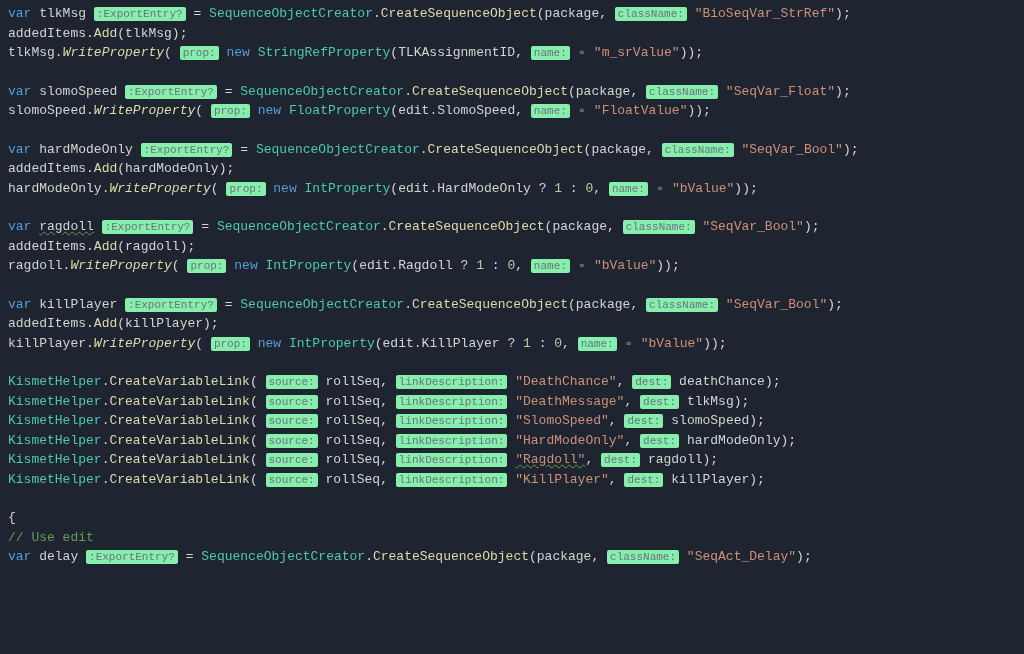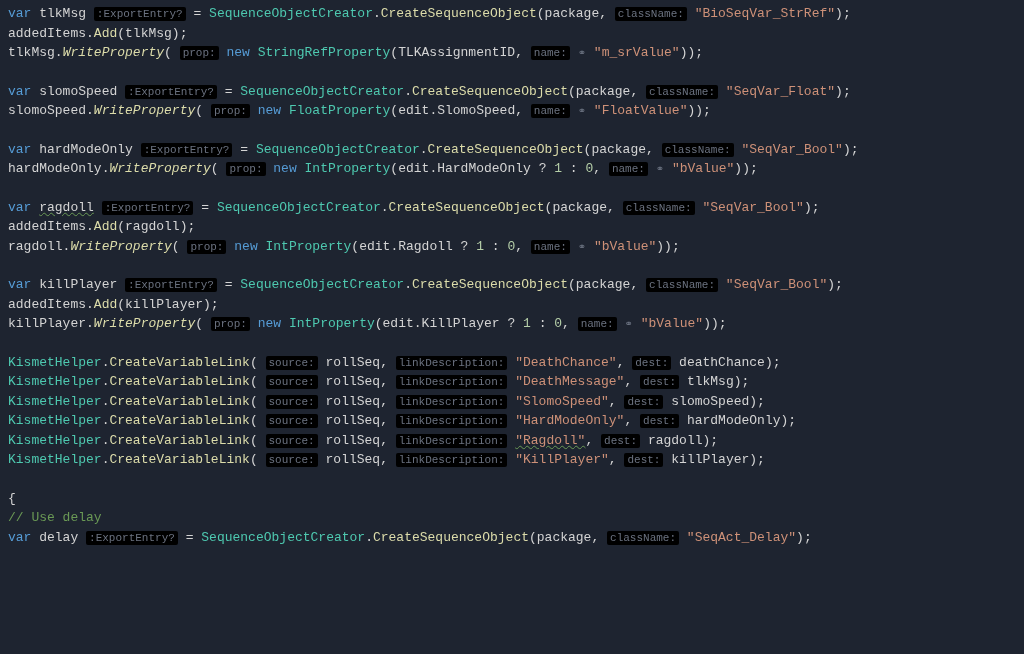--- a/index.html
+++ b/index.html
@@ -9,21 +9,21 @@
       font-size: 13px;
       line-height: 1.5;
       color: #abb2bf;
       padding: 4px 8px;
       white-space: nowrap;
       overflow-x: auto;
     }
     .line { min-height: 19px; }
     .kw { color: #569cd6; }
     .local { color: #d4d4d4; }
-    .hint { color: #6b7280; font-size: 11px; background: #000000; padding: 1px 3px; border-radius: 2px; }
+    .hint { color: #6b7280; font-size: 11px; background: #86efac; padding: 1px 3px; border-radius: 2px; }
     .type { color: #4ec9b0; }
     .method { color: #dcdcaa; }
     .method-i { color: #dcdcaa; font-style: italic; }
     .pun { color: #d4d4d4; }
     .str { color: #ce9178; }
     .num { color: #b5cea8; }
     .op { color: #d4d4d4; }
     .prop { color: #d4d4d4; }
     .cmt { color: #6a9955; }
     .icon { color: #6b7280; font-size: 10px; }
@@ -45,20 +45,21 @@
 
 <div class="line"><span class="kw">var</span> <span class="local">slomoSpeed</span> <span class="hint">:ExportEntry?</span> <span class="op">=</span> <span class="type">SequenceObjectCreator</span><span class="pun">.</span><span class="method">CreateSequenceObject</span><span class="pun">(</span><span class="local">package</span><span class="pun">,</span>  <span class="hint">className:</span> <span class="str">"SeqVar_Float"</span><span class="pun">);</span></div>
 
 
 <div class="line"><span class="local">slomoSpeed</span><span class="pun">.</span><span class="method-i">WriteProperty</span><span class="pun">(</span> <span class="hint">prop:</span> <span class="kw">new</span> <span class="type">FloatProperty</span><span class="pun">(</span><span class="local">edit</span><span class="pun">.</span><span class="prop">SlomoSpeed</span><span class="pun">,</span>  <span class="hint">name:</span> <span class="icon">⚭</span> <span class="str">"FloatValue"</span><span class="pun">));</span></div>
 
 <div class="blank"></div>
 
 <div class="line"><span class="kw">var</span> <span class="local">hardModeOnly</span> <span class="hint">:ExportEntry?</span> <span class="op">=</span> <span class="type">SequenceObjectCreator</span><span class="pun">.</span><span class="method">CreateSequenceObject</span><span class="pun">(</span><span class="local">package</span><span class="pun">,</span>  <span class="hint">className:</span> <span class="str">"SeqVar_Bool"</span><span class="pun">);</span></div>
 
+<div class="line"><span class="local">addedItems</span><span class="pun">.</span><span class="method">Add</span><span class="pun">(</span><span class="local">hardModeOnly</span><span class="pun">);</span></div>
 
 <div class="line"><span class="local">hardModeOnly</span><span class="pun">.</span><span class="method-i">WriteProperty</span><span class="pun">(</span> <span class="hint">prop:</span> <span class="kw">new</span> <span class="type">IntProperty</span><span class="pun">(</span><span class="local">edit</span><span class="pun">.</span><span class="prop">HardModeOnly</span><span class="op"> ? </span><span class="num">1</span><span class="op"> : </span><span class="num">0</span><span class="pun">,</span>  <span class="hint">name:</span> <span class="icon">⚭</span> <span class="str">"bValue"</span><span class="pun">));</span></div>
 
 <div class="blank"></div>
 
 <div class="line"><span class="kw">var</span> <span class="local wavy">ragdoll</span> <span class="hint">:ExportEntry?</span> <span class="op">=</span> <span class="type">SequenceObjectCreator</span><span class="pun">.</span><span class="method">CreateSequenceObject</span><span class="pun">(</span><span class="local">package</span><span class="pun">,</span>  <span class="hint">className:</span> <span class="str">"SeqVar_Bool"</span><span class="pun">);</span></div>
 
 <div class="line"><span class="local">addedItems</span><span class="pun">.</span><span class="method">Add</span><span class="pun">(</span><span class="local">ragdoll</span><span class="pun">);</span></div>
 
 <div class="line"><span class="local">ragdoll</span><span class="pun">.</span><span class="method-i">WriteProperty</span><span class="pun">(</span> <span class="hint">prop:</span> <span class="kw">new</span> <span class="type">IntProperty</span><span class="pun">(</span><span class="local">edit</span><span class="pun">.</span><span class="prop">Ragdoll</span><span class="op"> ? </span><span class="num">1</span><span class="op"> : </span><span class="num">0</span><span class="pun">,</span>  <span class="hint">name:</span> <span class="icon">⚭</span> <span class="str">"bValue"</span><span class="pun">));</span></div>
@@ -83,17 +84,17 @@
 
 <div class="line"><span class="type">KismetHelper</span><span class="pun">.</span><span class="method">CreateVariableLink</span><span class="pun">(</span> <span class="hint">source:</span> <span class="local">rollSeq</span><span class="pun">,</span>  <span class="hint">linkDescription:</span> <span class="str wavy">"Ragdoll"</span><span class="pun">,</span>  <span class="hint">dest:</span> <span class="local">ragdoll</span><span class="pun">);</span></div>
 
 <div class="line"><span class="type">KismetHelper</span><span class="pun">.</span><span class="method">CreateVariableLink</span><span class="pun">(</span> <span class="hint">source:</span> <span class="local">rollSeq</span><span class="pun">,</span>  <span class="hint">linkDescription:</span> <span class="str">"KillPlayer"</span><span class="pun">,</span>  <span class="hint">dest:</span> <span class="local">killPlayer</span><span class="pun">);</span></div>
 
 <div class="blank"></div>
 
 
 <div class="line"><span class="pun">{</span></div>
 
-<div class="line">    <span class="cmt">// Use delay</span></div>
+<div class="line">    <span class="cmt">// Use edit</span></div>
 
 <div class="line">    <span class="kw">var</span> <span class="local">delay</span> <span class="hint">:ExportEntry?</span> <span class="op">=</span> <span class="type">SequenceObjectCreator</span><span class="pun">.</span><span class="method">CreateSequenceObject</span><span class="pun">(</span><span class="local">package</span><span class="pun">,</span>  <span class="hint">className:</span> <span class="str">"SeqAct_Delay"</span><span class="pun">);</span></div>
 
 </div>
 
 </body></html>

